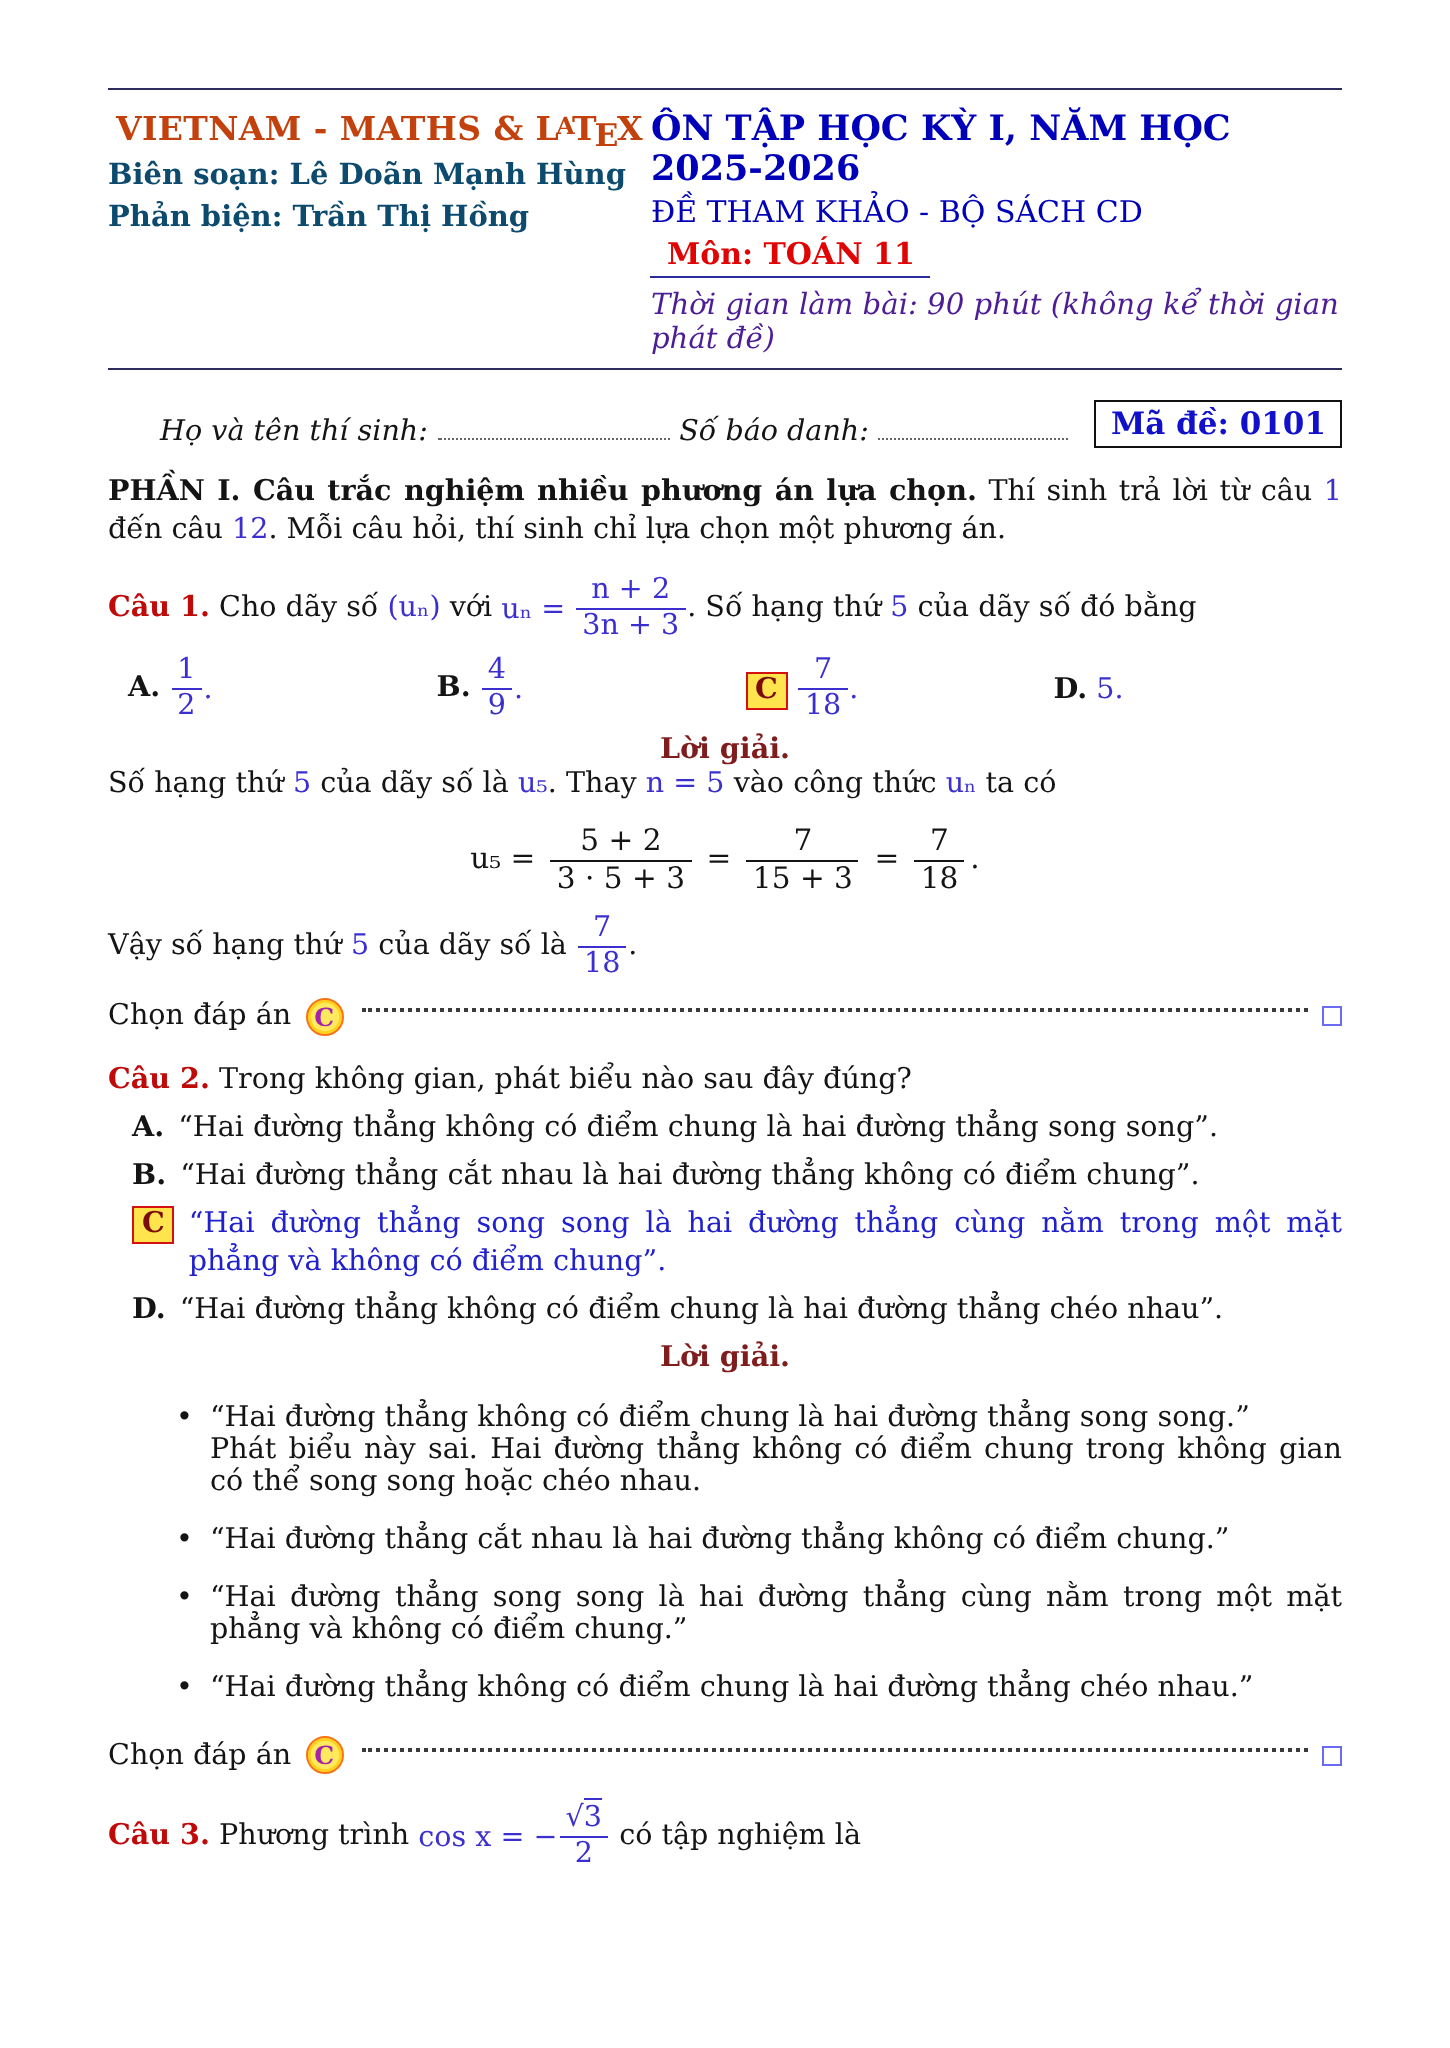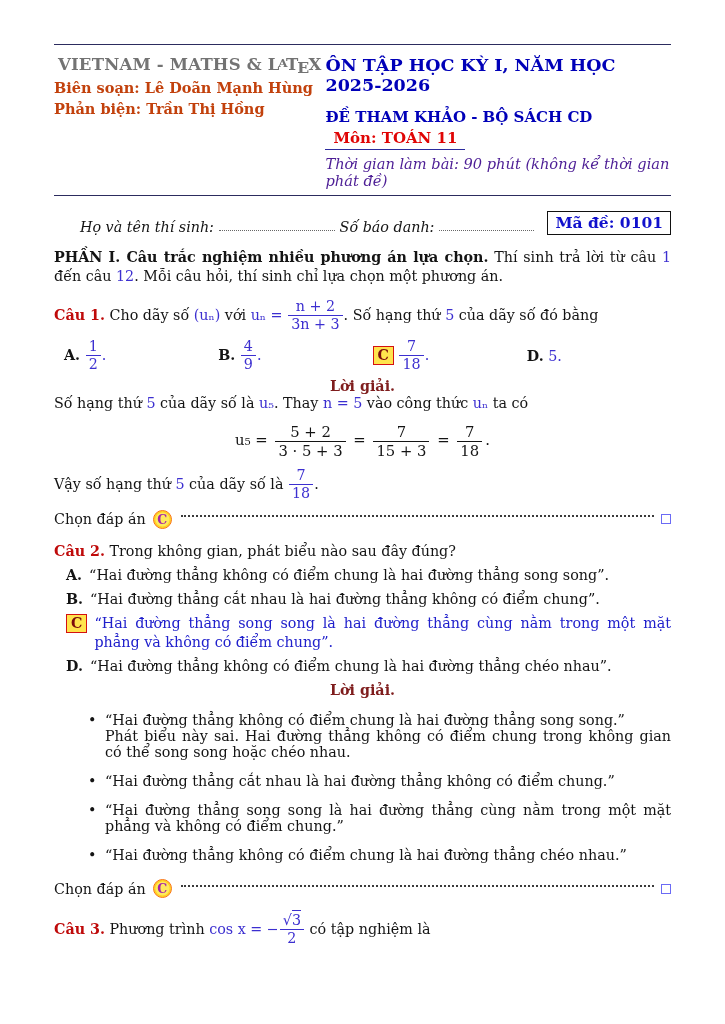--- a/index.html
+++ b/index.html
@@ -12,27 +12,27 @@
   }
   .page { position:relative; width:725px; height:1024px; padding:0 54px; }
 
   .rule { border:none; border-top:1.6px solid #2c2c5e; margin:0; }
   .rule.top { margin-top:44px; }
   .rule.underhead { margin-top:6px; }
 
   
   .header { display:flex; margin-top:10px; }
   .h-left { width:44%; text-align:center; }
-  .brand { color:#737373; font-weight:bold; font-size:16.5px; letter-spacing:.2px; }
+  .brand { color:#c2410c; font-weight:bold; font-size:16.5px; letter-spacing:.2px; }
   .debox { display:inline-block; border:1.2px solid #2b2b9e; color:#e00505; font-weight:bold;
            font-size:16px; padding:0px 9px 1px; margin:4px 0 4px; }
-  .h-left .byline { color:#c2410c; font-weight:bold; text-align:left; font-size:14.5px; line-height:1.45; }
+  .h-left .byline { color:#0c4a6e; font-weight:bold; text-align:left; font-size:14.5px; line-height:1.45; }
   .h-right { flex:1; text-align:left; }
   .t1 { color:#0000b8; font-weight:bold; font-size:17.5px; }
-  .t2 { color:#0000b8; font-weight:bold; font-size:15px; margin-top:13px; }
+  .t2 { color:#0000b8; font-weight:normal; font-size:15px; margin-top:2px; }
   .subject { color:#e00505; font-weight:bold; font-size:15px; display:inline-block;
              border-bottom:1.4px solid #2b2b9e; padding:1px 8px 2px; margin-top:2px; }
   .duration { color:#4c1d95; font-style:italic; font-size:14.6px; margin-top:5px; }
 
   
   .lx-a { font-size:.72em; vertical-align:.28em; margin:0 -0.06em 0 -0.12em; }
   .lx-t { margin-left:-0.05em; }
   .lx-e { font-size:.95em; vertical-align:-0.21em; margin:0 -0.06em 0 -0.08em; }
 
   

